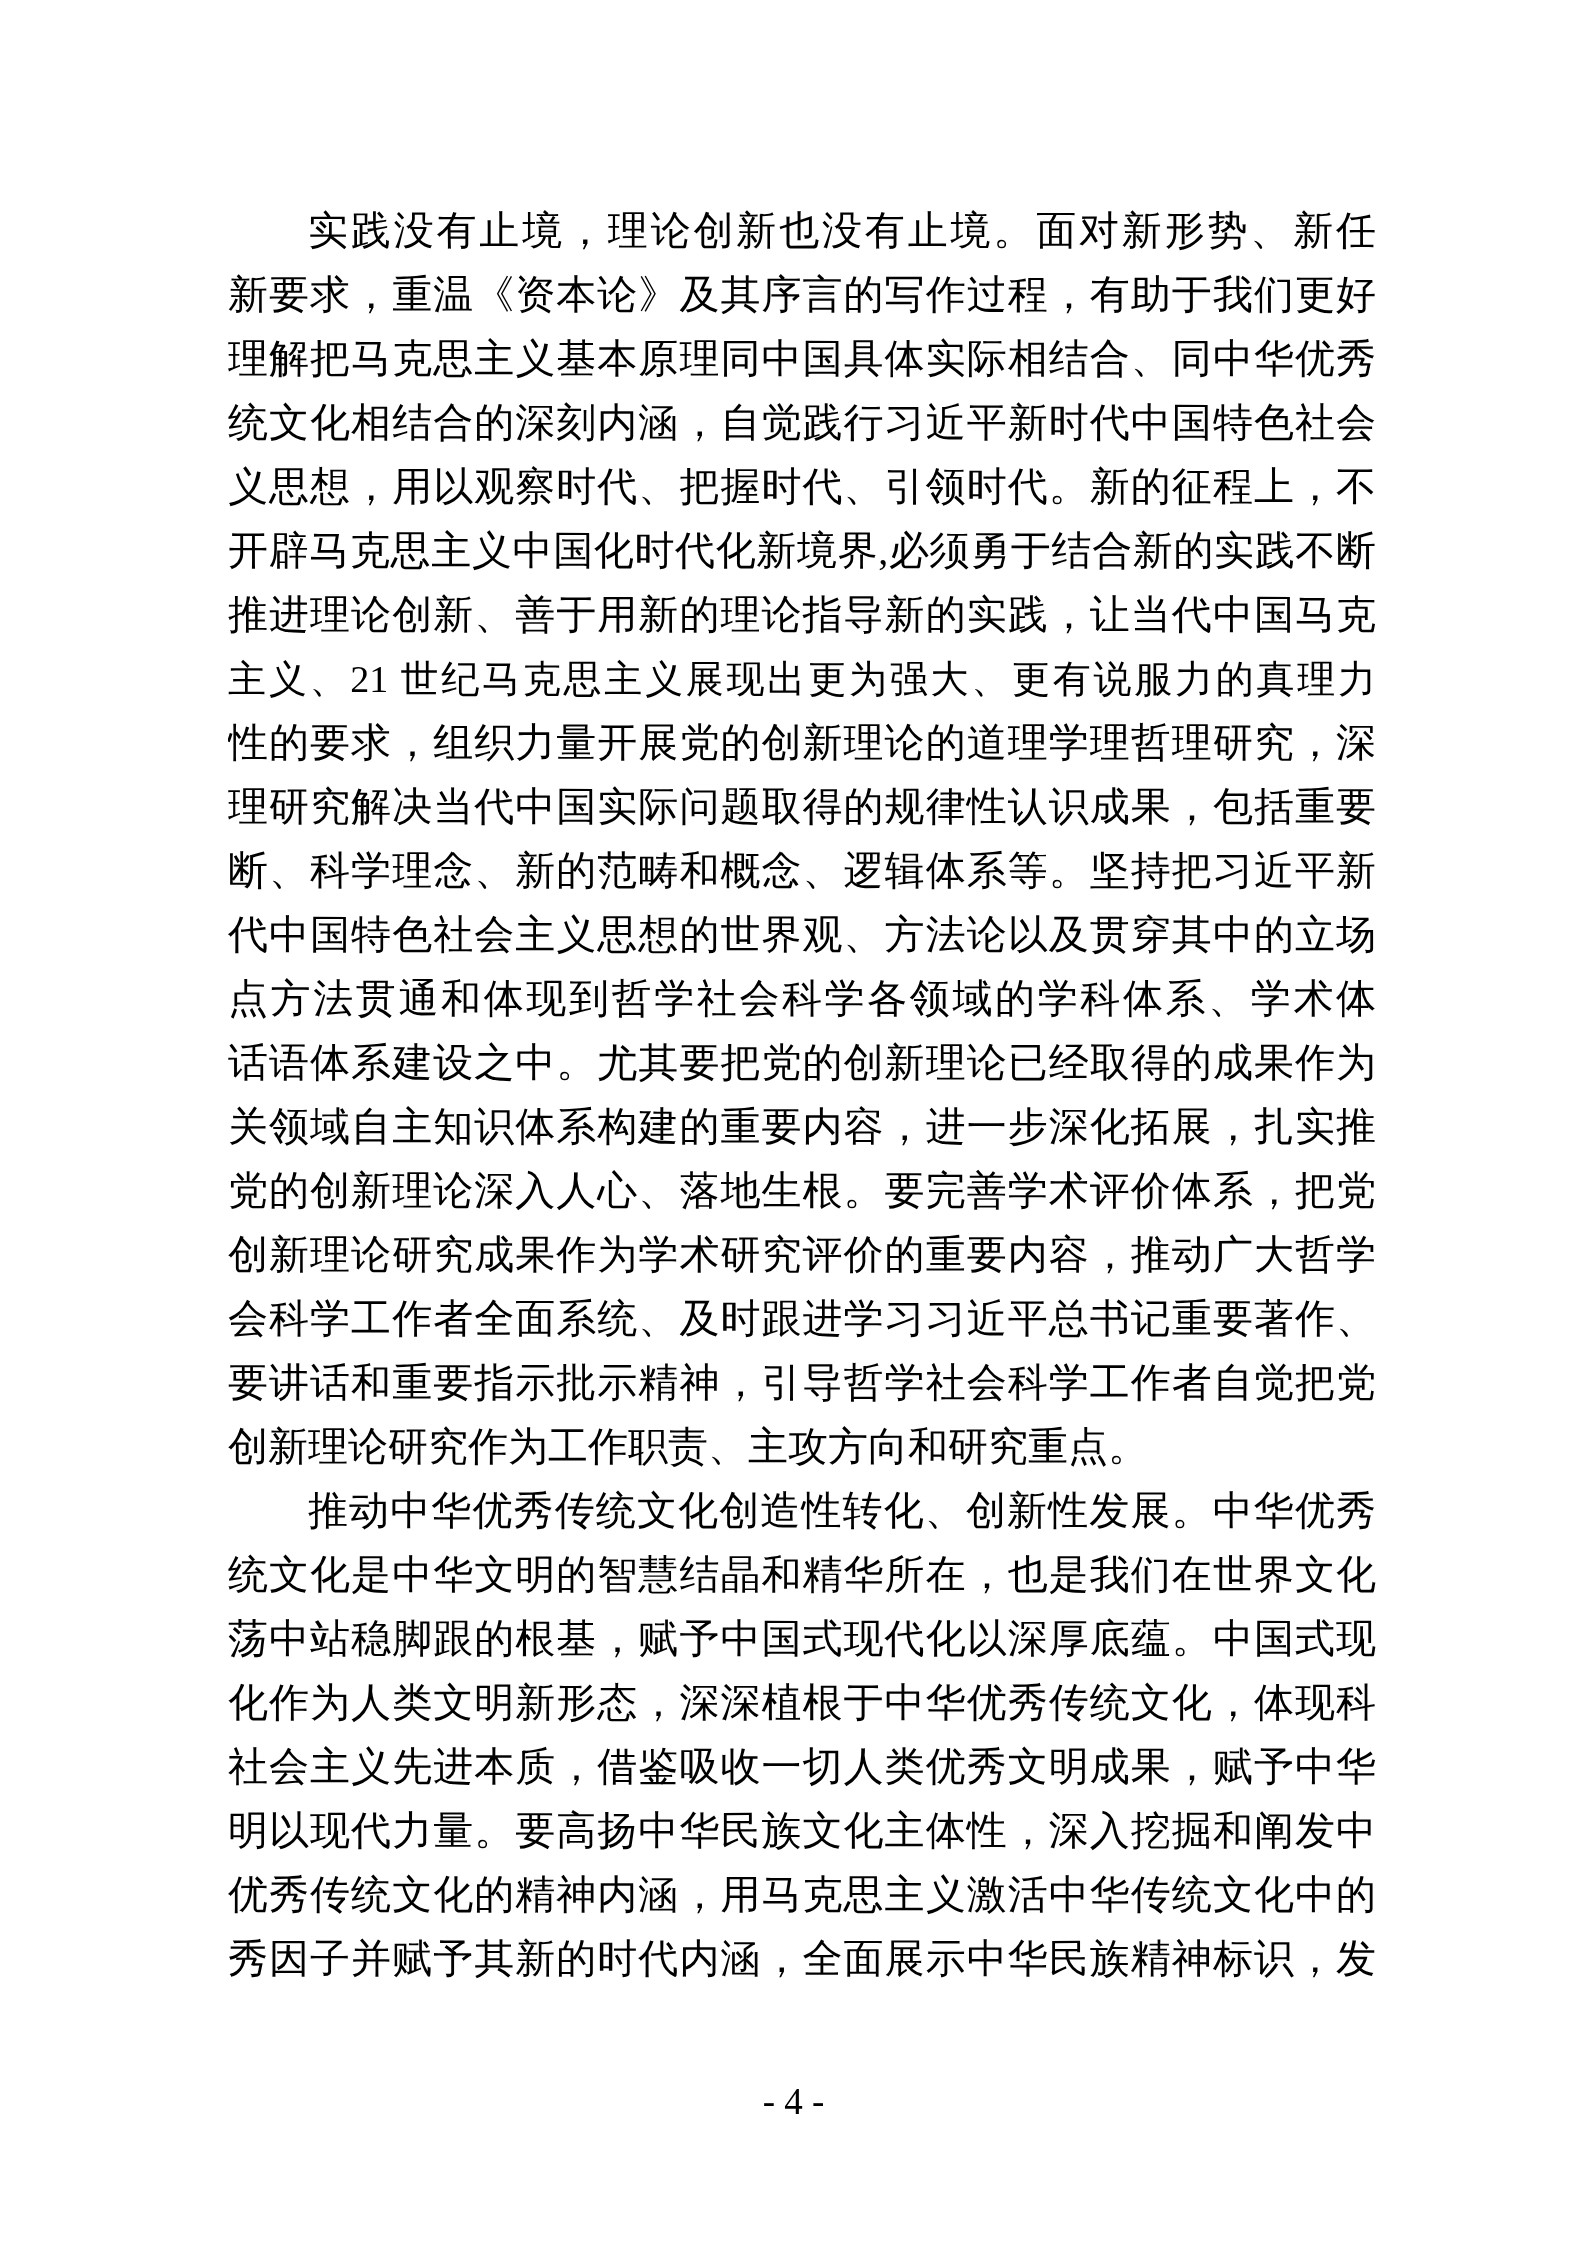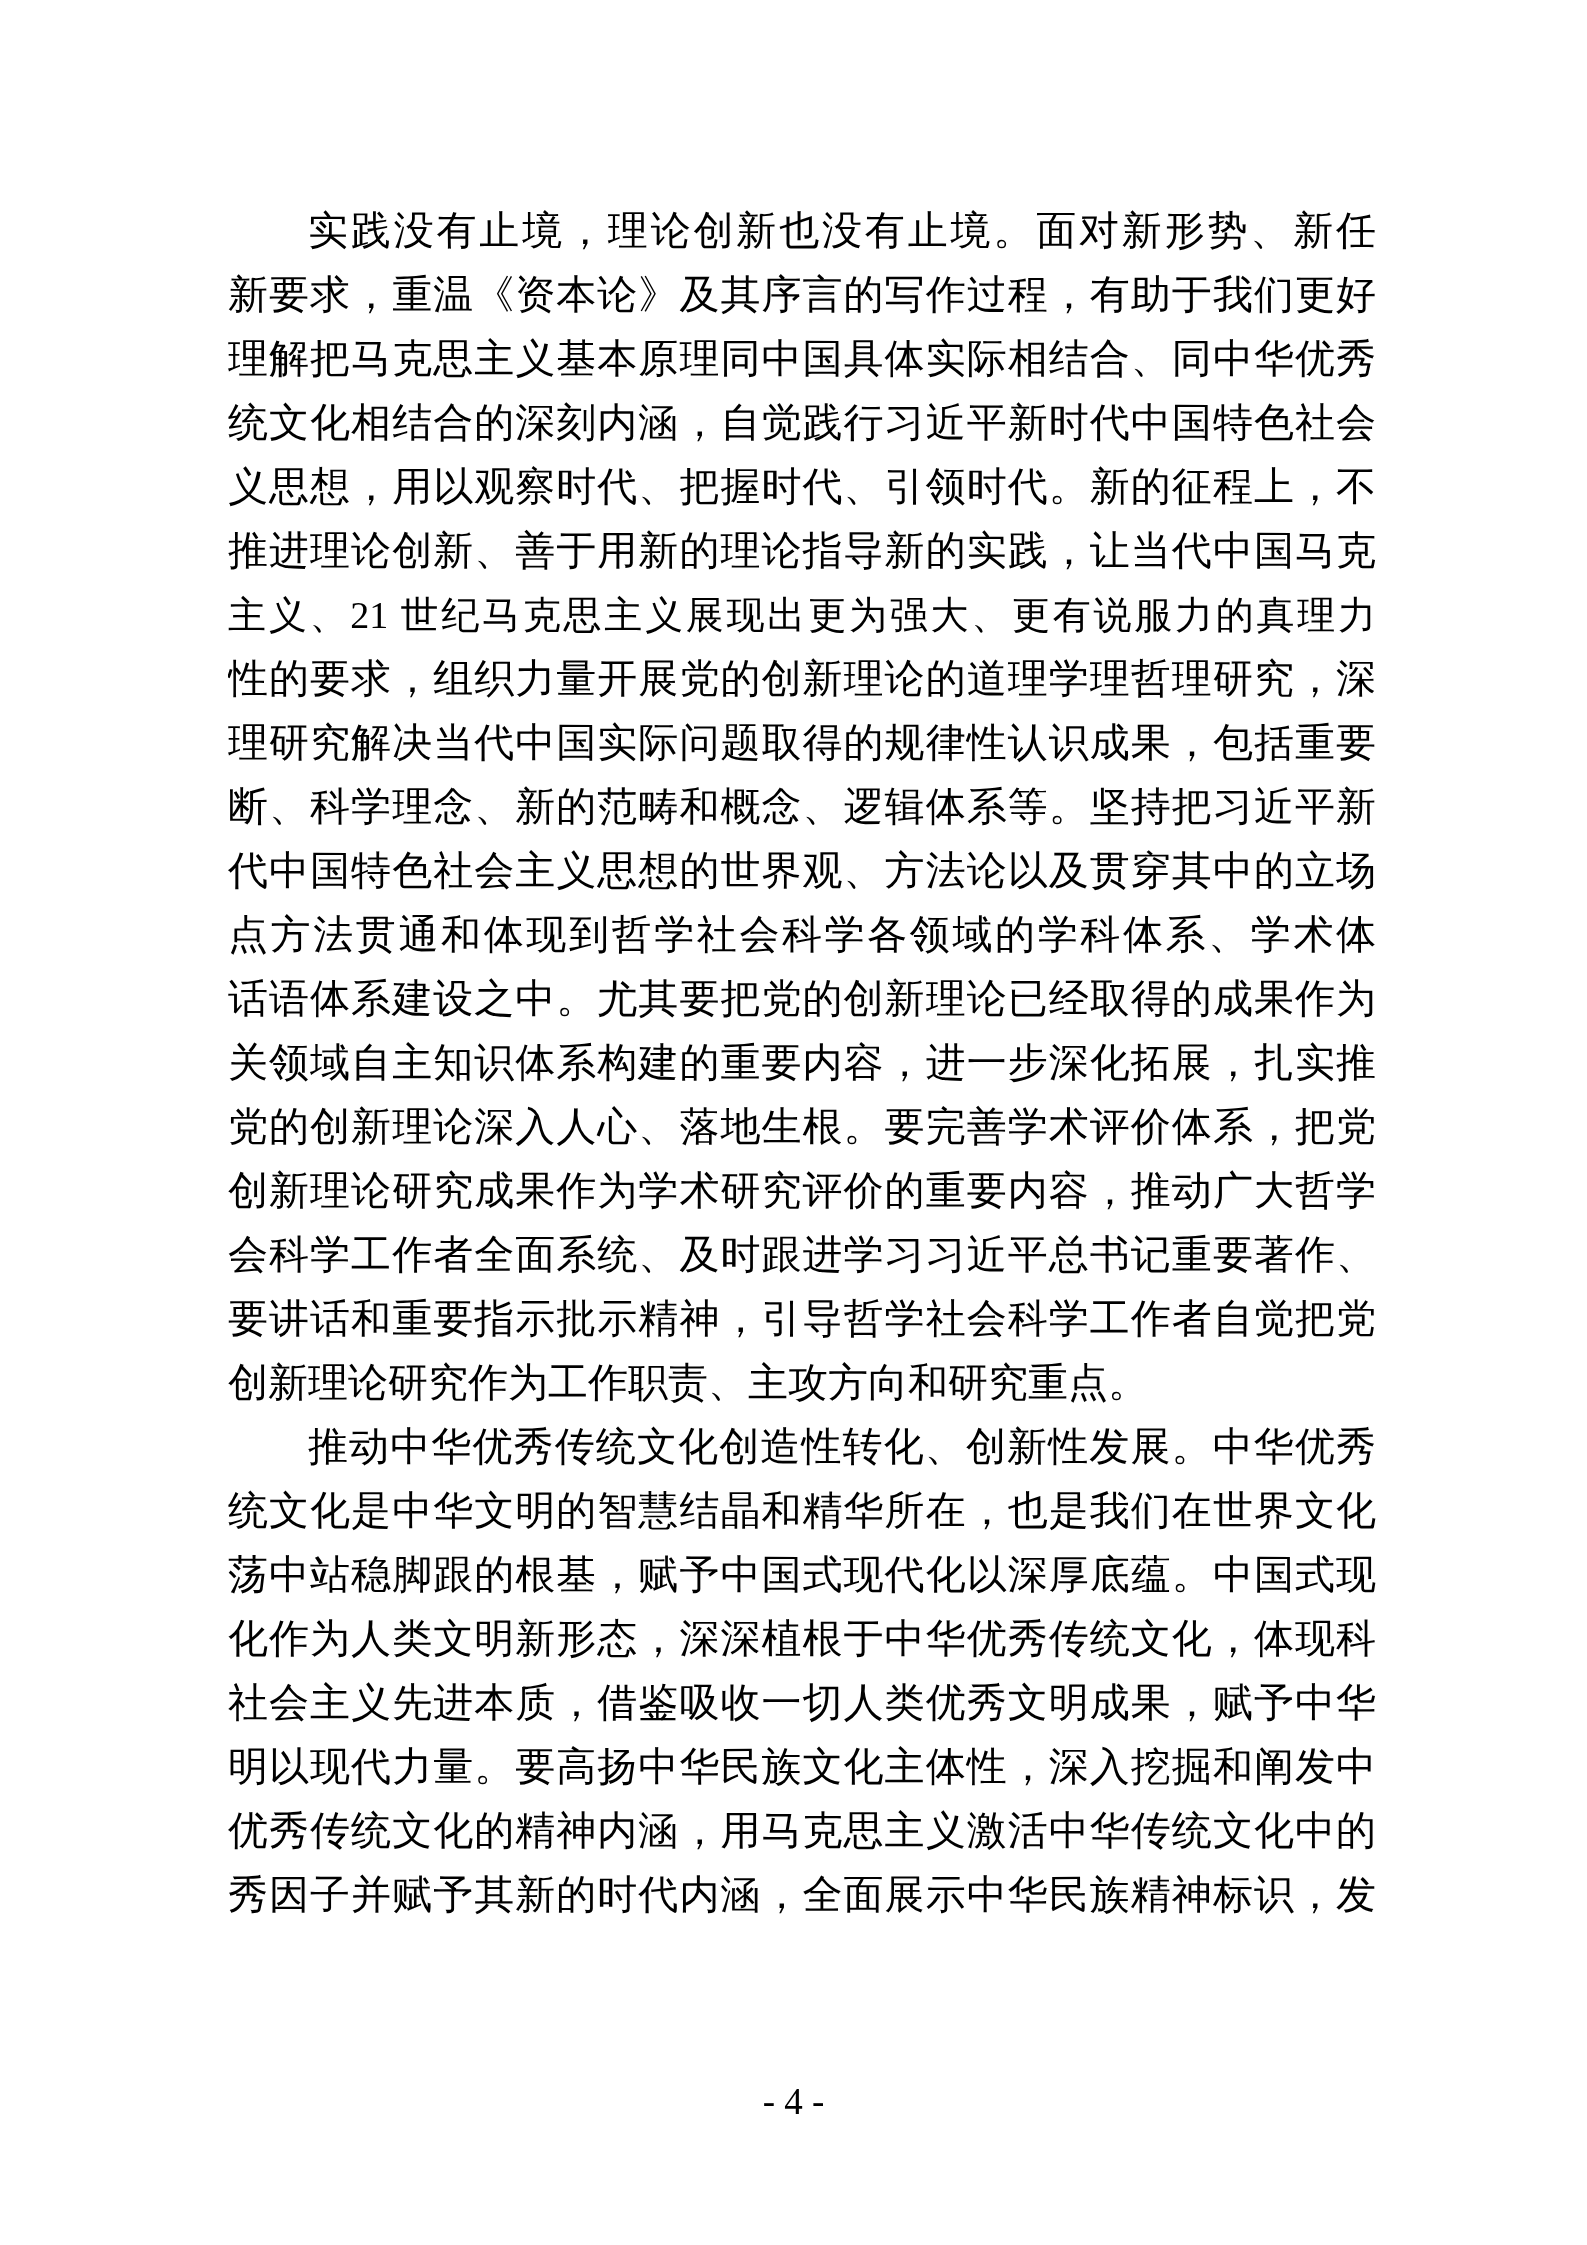--- a/index.html
+++ b/index.html
@@ -57,20 +57,21 @@
 </head>
 <body>
 
 <div class="page">
   <div class="text-block">
       <div class="line indent">实践没有止境，理论创新也没有止境。面对新形势、新任务、</div>
       <div class="line">新要求，重温《资本论》及其序言的写作过程，有助于我们更好地</div>
       <div class="line">理解把马克思主义基本原理同中国具体实际相结合、同中华优秀传</div>
       <div class="line">统文化相结合的深刻内涵，自觉践行习近平新时代中国特色社会主</div>
       <div class="line">义思想，用以观察时代、把握时代、引领时代。新的征程上，不断</div>
+      <div class="line">开辟马克思主义中国化时代化新境界,必须勇于结合新的实践不断</div>
       <div class="line">推进理论创新、善于用新的理论指导新的实践，让当代中国马克思</div>
       <div class="line compress">主义、21 世纪马克思主义展现出更为强大、更有说服力的真理力量。</div>
       <div class="line">性的要求，组织力量开展党的创新理论的道理学理哲理研究，深入</div>
       <div class="line">理研究解决当代中国实际问题取得的规律性认识成果，包括重要论</div>
       <div class="line">断、科学理念、新的范畴和概念、逻辑体系等。坚持把习近平新时</div>
       <div class="line">代中国特色社会主义思想的世界观、方法论以及贯穿其中的立场观</div>
       <div class="line">点方法贯通和体现到哲学社会科学各领域的学科体系、学术体系、</div>
       <div class="line">话语体系建设之中。尤其要把党的创新理论已经取得的成果作为相</div>
       <div class="line">关领域自主知识体系构建的重要内容，进一步深化拓展，扎实推动</div>
       <div class="line">党的创新理论深入人心、落地生根。要完善学术评价体系，把党的</div>

